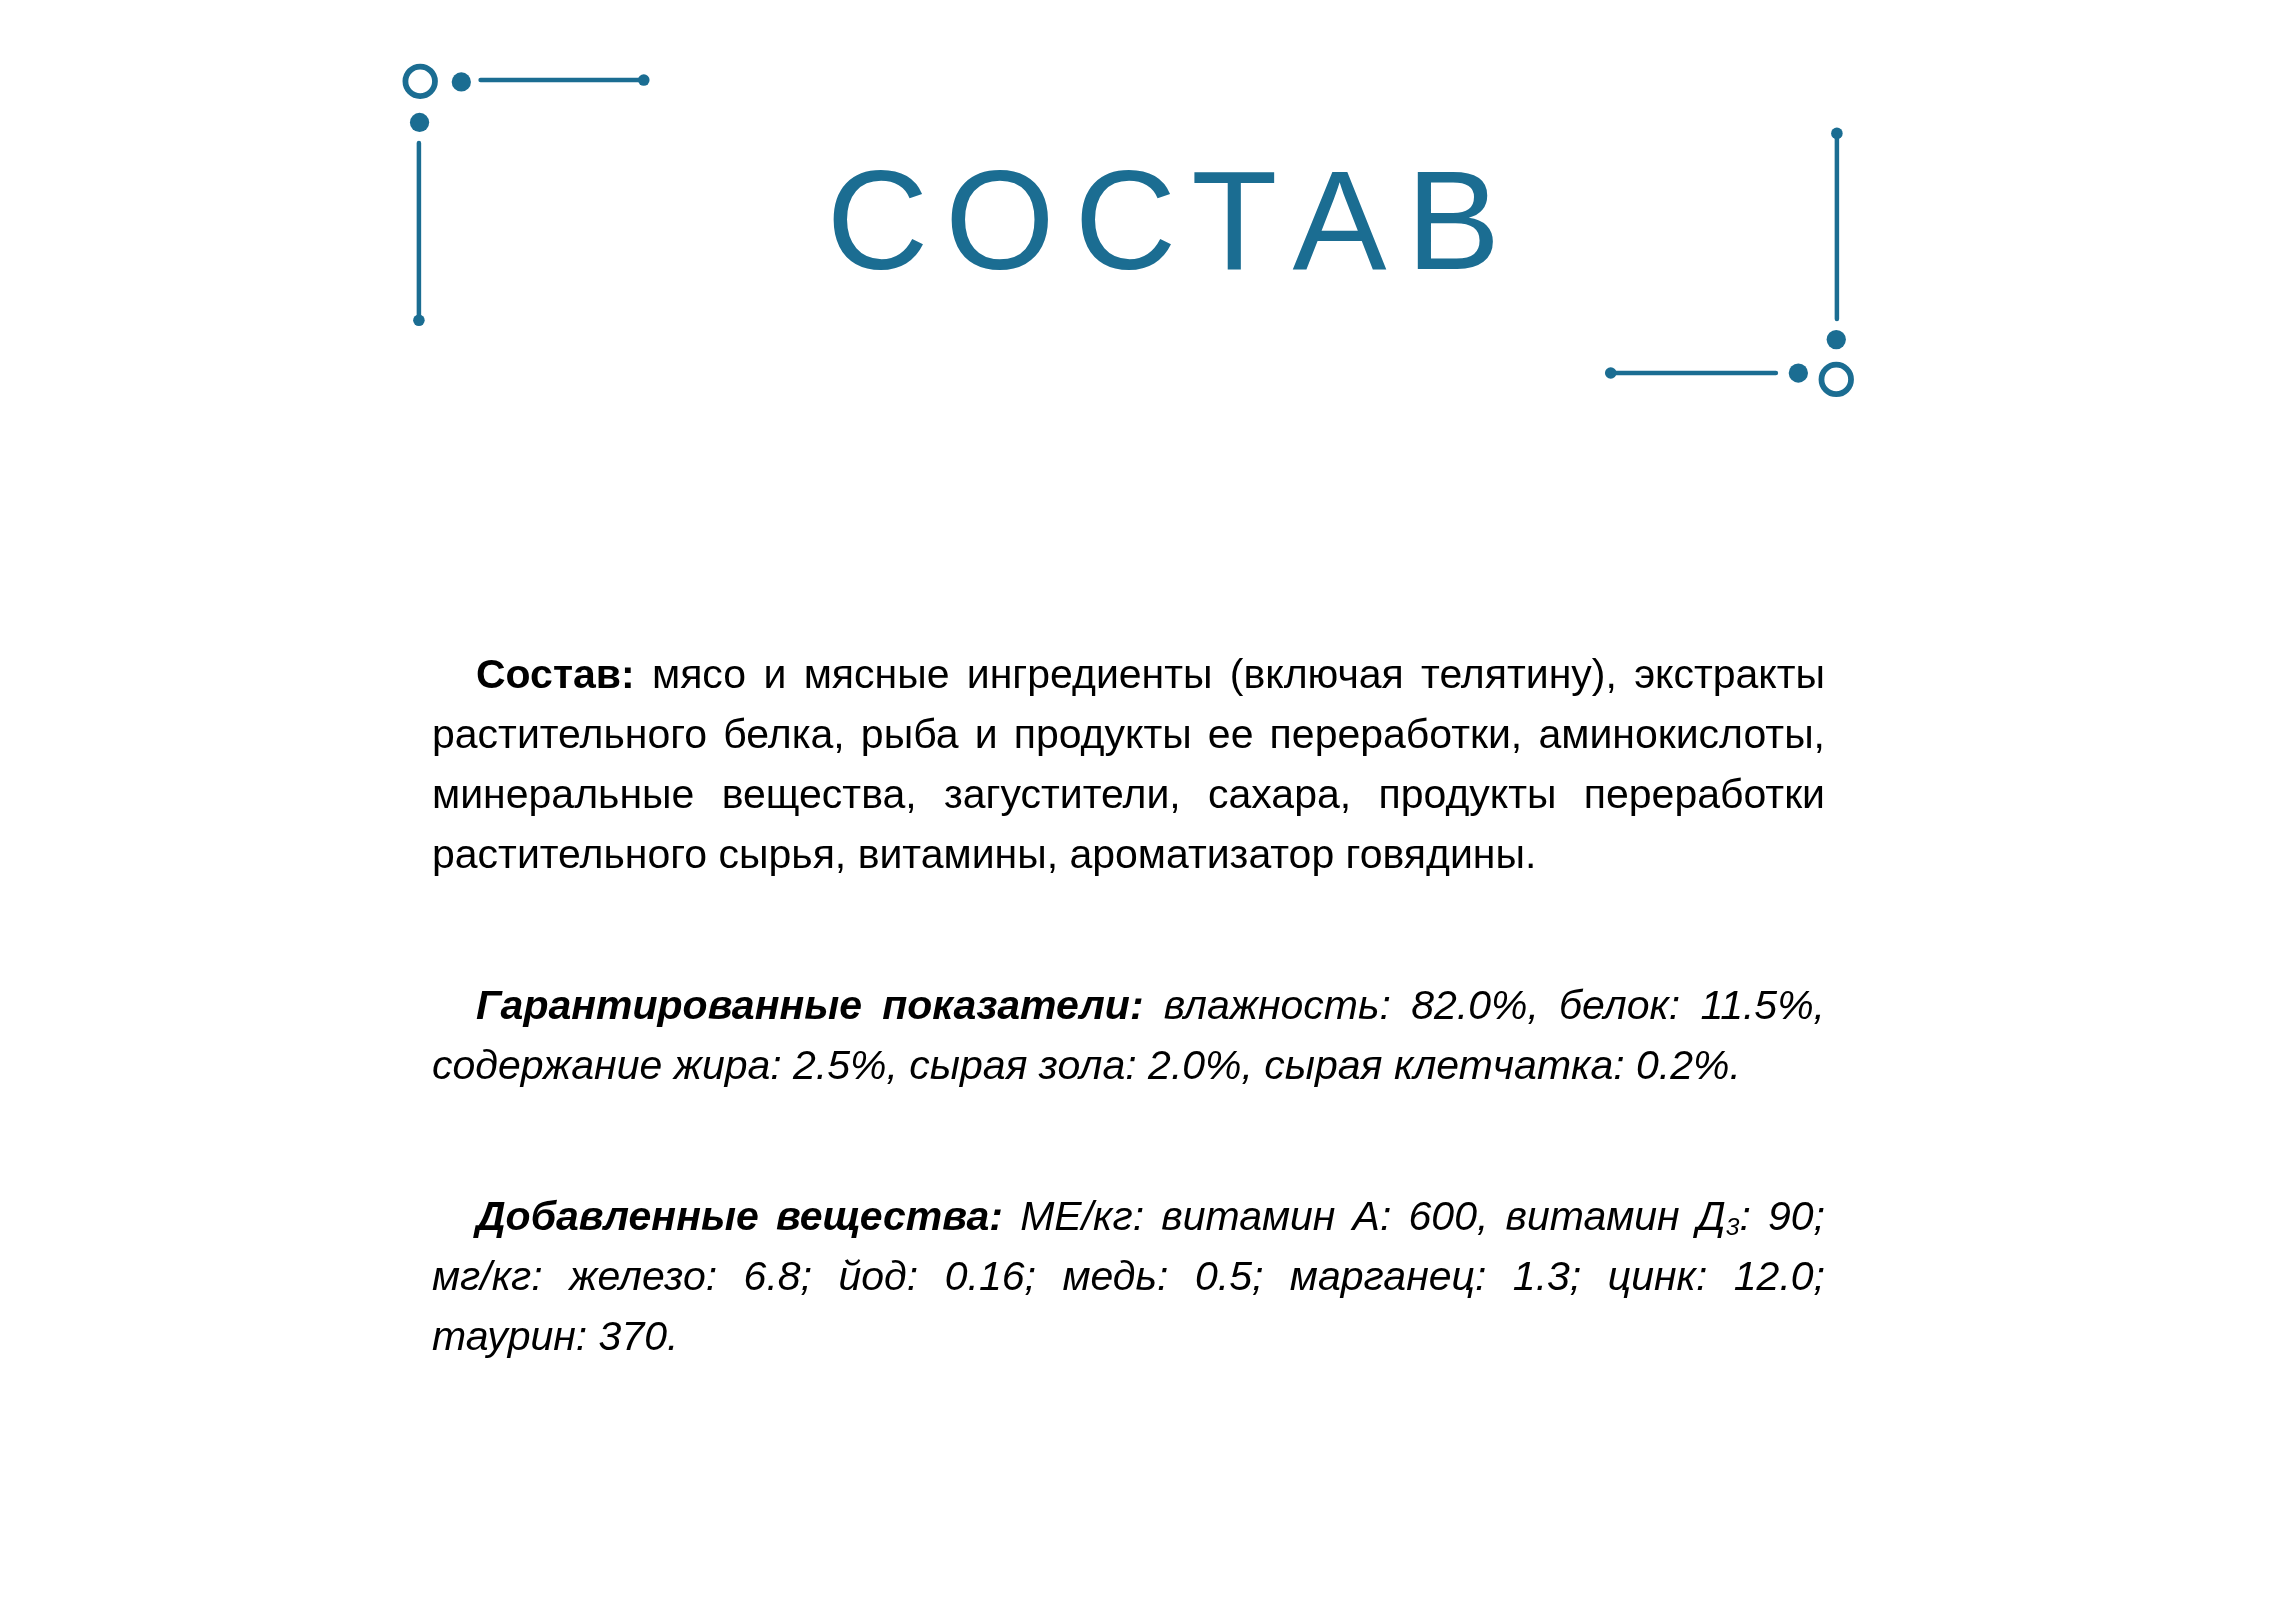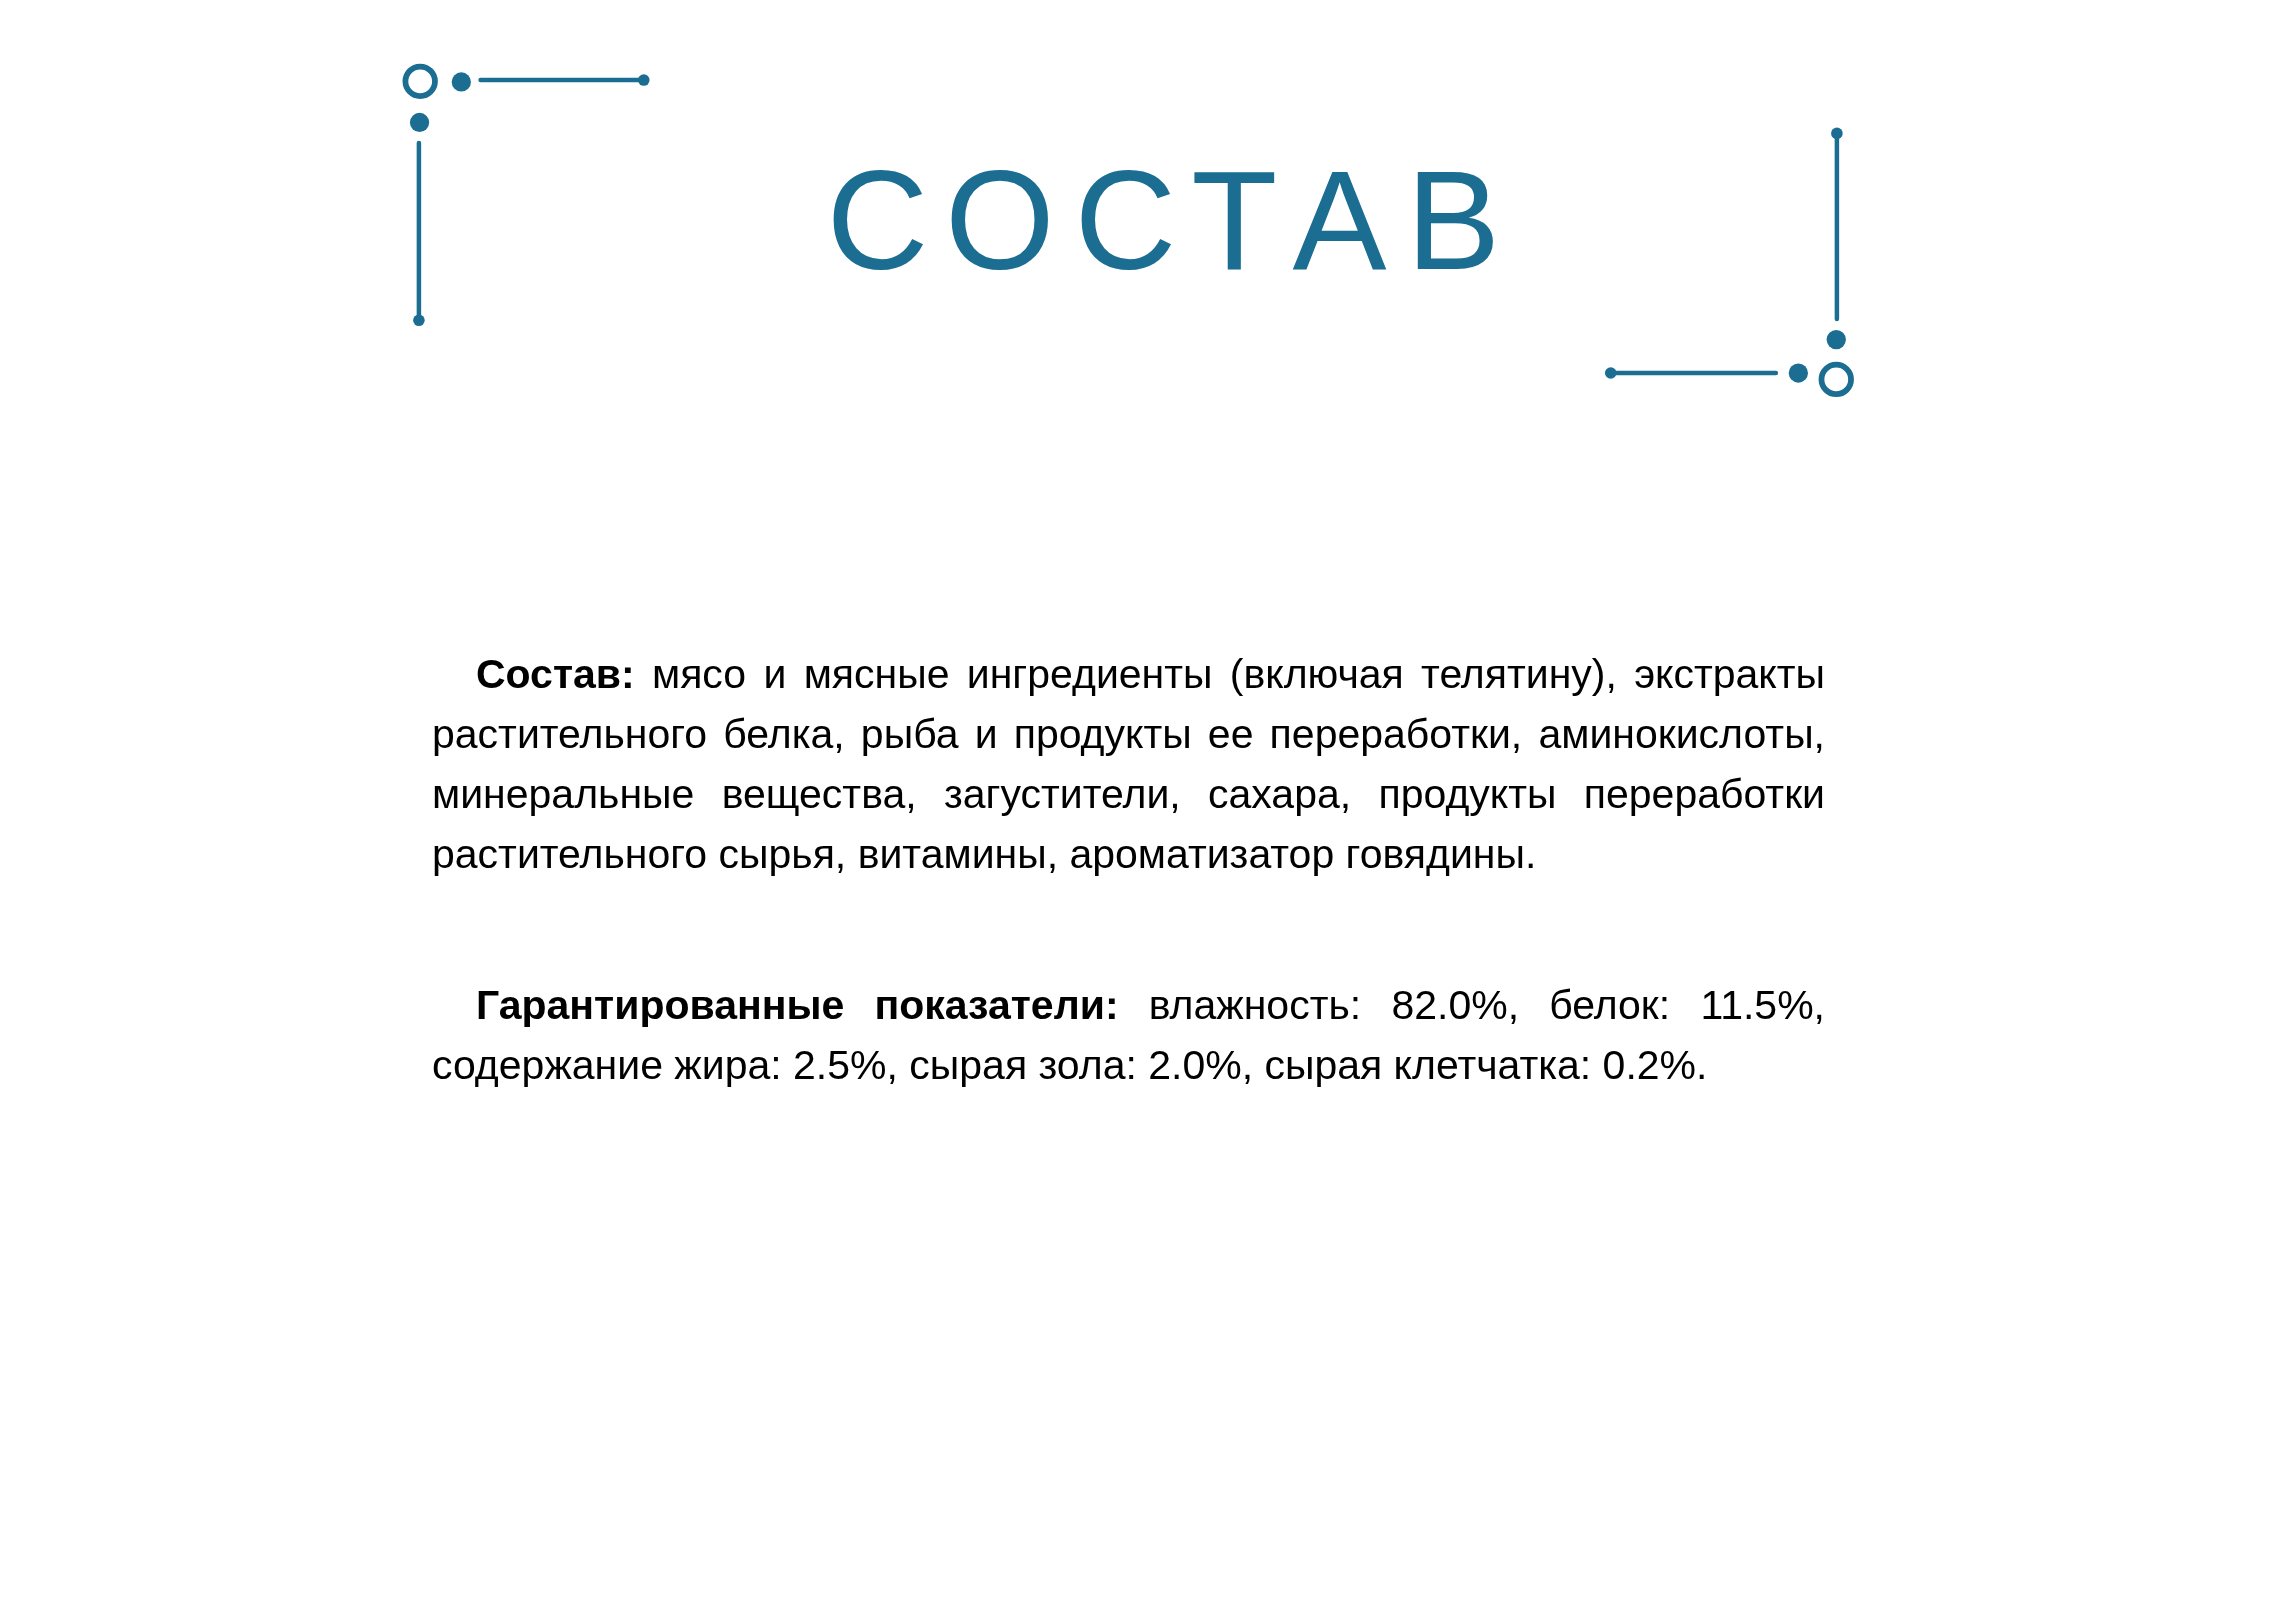--- a/index.html
+++ b/index.html
@@ -29,21 +29,21 @@
     letter-spacing:0.14em;text-indent:0.14em;
     color:var(--accent);
     white-space:nowrap;
   }
   .content{
     position:absolute;left:432px;top:644px;width:1393px;
     font-size:41px;line-height:60px;font-weight:400;
     text-align:justify;
   }
   .content p{margin:0;}
-  .content p + p{margin-top:91px;}
+  .content p + p{margin-top:91px;font-style:italic;}
   .content strong{font-weight:700;margin-left:44px;}
   .content sub{
     font-size:0.6em;line-height:0;
     vertical-align:baseline;position:relative;top:0.22em;
   }
 </style>
 </head>
 <body>
 
 <svg class="ornaments" viewBox="0 0 3572 2500" xmlns="http://www.w3.org/2000/svg" aria-hidden="true">
@@ -67,14 +67,15 @@
   </g>
 </svg>
 
 <h1 class="title">СОСТАВ</h1>
 
 <div class="content">
   <p><strong>Состав:</strong><span> мясо и мясные ингредиенты (включая телятину), экстракты растительного белка, рыба и продукты ее переработки, аминокислоты, минеральные вещества, загустители, сахара, продукты переработки растительного сырья, витамины, ароматизатор говядины.</span></p>
 
   <p><strong>Гарантированные показатели:</strong><span> влажность: 82.0%, белок: 11.5%, содержание жира: 2.5%, сырая зола: 2.0%, сырая клетчатка: 0.2%.</span></p>
 
+  <p><strong>Добавленные вещества:</strong><span> МЕ/кг: витамин А: 600, витамин Д</span><sub>3</sub><span>: 90; мг/кг: железо: 6.8; йод: 0.16; медь: 0.5; марганец: 1.3; цинк: 12.0; таурин: 370.</span></p>
 </div>
 
 
 </body></html>

